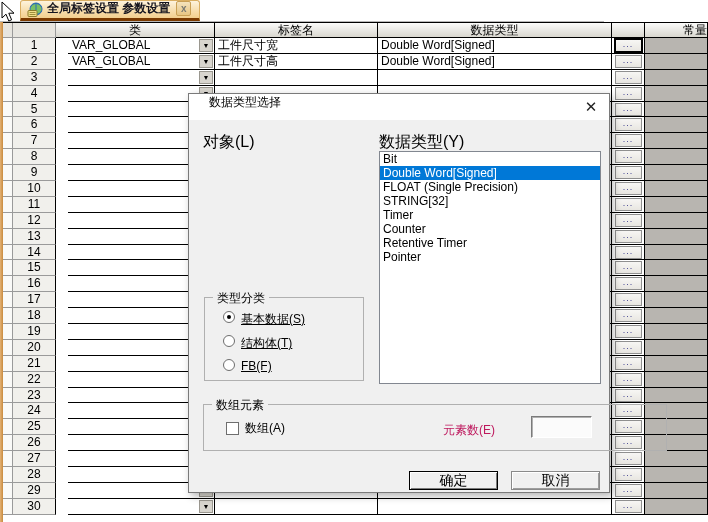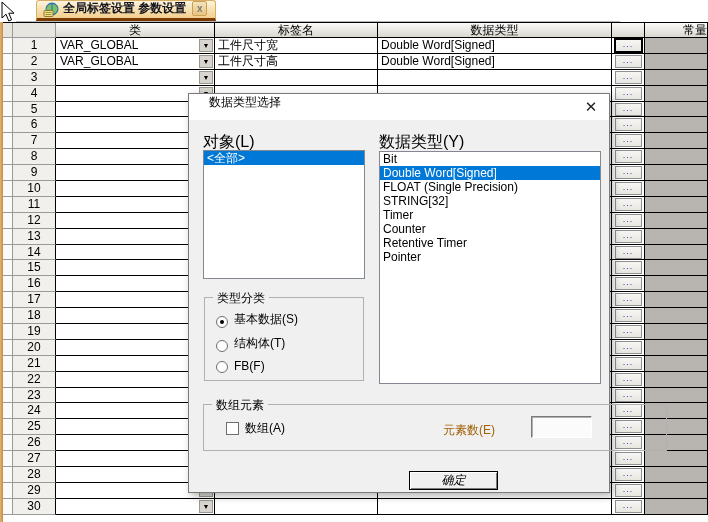--- a/index.html
+++ b/index.html
@@ -1,20 +1,20 @@
 <!DOCTYPE html>
 <html><head>
 <meta charset="utf-8">
 <style>
   * { margin:0; padding:0; box-sizing:border-box; }
   html,body { width:708px; height:522px; overflow:hidden; background:#fff;
               font-family:"Liberation Sans", sans-serif; font-size:12px; color:#000; }
 
   
-  .tabbar { position:absolute; left:16px; top:0; width:604px; height:22px; background:#fff;
+  .tabbar { position:absolute; left:0; top:0; width:604px; height:22px; background:#fff;
             border-bottom:1px solid #b8b8b8; }
   .tab { position:absolute; left:20px; top:0; height:21px; width:180px;
          background:linear-gradient(#fdf3dd,#f7ddab 60%,#f3cf8e);
          border:1px solid #d9ae62; border-bottom:3px solid #7b3a00;
          border-radius:3px 3px 0 0; display:flex; align-items:center; padding:0 4px 0 6px; }
   .tab-title { font-weight:bold; color:#14141e; margin:0 6px 2px 4px; white-space:nowrap; }
   .tab-close { width:15px; height:15px; margin-bottom:2px; background:linear-gradient(#f4e3bd,#e7c583);
                border:1px solid #c9a055; border-radius:2px; color:#7a7a72; font-size:10px;
                font-weight:bold; line-height:13px; text-align:center; }
 
@@ -27,21 +27,21 @@
   .hdr { background:linear-gradient(#fbfbfa,#d9d7cf); border-right:1px solid #000;
          border-bottom:1px solid #000; text-align:center; line-height:14px; overflow:hidden;
          white-space:nowrap; }
   .hdr.gray { background:#e7e5df; border-right:1px solid #9a9a9a; border-bottom:1px solid #9a9a9a; }
   .hdr.const { text-align:left; padding-left:38px; }
   .cell { background:#fff; border-right:1px solid #000; border-bottom:1px solid #000;
           overflow:hidden; white-space:nowrap; line-height:15px; }
   .sel-cell { background:#fafaf8; border-right:1px solid #9a9a9a; border-bottom:1px solid #9a9a9a; }
   .num-cell { background:#f1f0ec; border-right:1px solid #000; border-bottom:1px solid #9a9a9a;
               text-align:center; line-height:15px; }
-  .class-cell { position:relative; padding-left:4px; }
+  .class-cell { position:relative; padding-left:4px;margin-left:12px; }
   .combo-arrow { position:absolute; right:1px; top:1px; bottom:1px; width:14px;
                  background:#d8d5ce; border:1px solid #9a978f; color:#000; font-size:7px;
                  line-height:12px; text-align:center; }
   .label-cell, .type-cell { padding-left:3px; }
   .btn-cell { display:flex; align-items:center; justify-content:center; }
   .mini-btn { width:27px; height:13px; background:linear-gradient(#f7f6f4,#e8e6e1);
               border:1px solid #8f8f8f; color:#3a3a8c; font-size:9px; line-height:9px;
               text-align:center; letter-spacing:1px; }
   .mini-btn.focused { outline:1px solid #000; outline-offset:0px; border:1px solid #000; }
   .const-cell { background:#b8b5b0; }
@@ -53,35 +53,35 @@
   .dlg-title { position:absolute; left:0; top:0; right:0; height:26px; background:#fff;
                display:flex; align-items:flex-start; padding-left:20px; }
   .dlg-close { position:absolute; right:6px; top:2px; width:24px; height:22px;
                text-align:center; line-height:22px; font-size:15px; color:#222; }
   .dlg-label { position:absolute; font-size:16px; }
   .listbox { position:absolute; background:#fff; border:1px solid #828790; overflow:hidden; }
   .lb-item { height:14px; line-height:14px; padding-left:3px; white-space:nowrap; }
   .lb-item.selected { background:#0078d7; color:#fff; }
   .groupbox { position:absolute; border:1px solid #b0b0b0; }
   .gb-legend { position:absolute; top:-8px; left:8px; background:#f0f0f0; padding:0 4px;text-align:right; }
-  .radio-row { position:absolute; left:11px; display:flex; align-items:flex-end; }
+  .radio-row { position:absolute; left:18px; display:flex; align-items:flex-start;text-decoration:underline; }
   .radio { width:12px; height:12px; border-radius:50%; background:#fff; border:1px solid #6e6e6e;
            margin-right:6px; position:relative; }
   .radio.on::after { content:""; position:absolute; left:3px; top:3px; width:4px; height:4px;
                      border-radius:50%; background:#000; }
   .checkbox { width:13px; height:13px; background:#fff; border:1px solid #6e6e6e; margin-right:6px; }
   .chk-row { position:absolute; left:22px; top:15px; display:flex; align-items:center; }
-  .dim { color:#a16207; }
+  .dim { color:#be185d; }
   .count-input { position:absolute; left:327px; top:11px; width:61px; height:22px;
                  background:#fbfbfb; border:1px solid #7a7a7a;
                  border-bottom-color:#fff; border-right-color:#fff;
                  box-shadow:inset 1px 1px 0 #b0b0b0; }
   .push-btn { position:absolute; top:377px; width:89px; height:19px; background:#f0f0f0;
               border:1px solid #8a8a8a; box-shadow:inset 1px 1px 0 #fff, inset -1px -1px 0 #9d9d9d;
-              text-align:center; line-height:17px; font-size:12px;font-style:italic; }
+              text-align:center; line-height:17px; font-size:14px; }
   .push-btn.default { border:1px solid #000;
               box-shadow:inset 1px 1px 0 #fff, inset -1px -1px 0 #7a7a7a, 0 0 0 1px #f0f0f0 inset; }
 
   .cursor { position:absolute; left:1px; top:1px; z-index:50; }
 </style>
 </head>
 <body>
 
 <svg class="cursor" width="16" height="22" viewBox="0 0 16 22">
   <path d="M1,1 L1,17 L5,13.2 L7.8,20 L10.6,18.8 L7.8,12.2 L13,12.2 Z" fill="#fff" stroke="#000" stroke-width="1"></path>
@@ -438,23 +438,20 @@
     <div class="cell const-cell"></div>
   </div>
 
 <div class="dialog">
   <div class="dlg-title">
     <span>数据类型选择</span>
   </div>
   <div class="dlg-close">✕</div>
 
   <div class="dlg-label" style="left:14px; top:132px; top:38px;">对象(L)</div>
-  <div class="listbox" style="left:14px; top:56px; width:162px; height:129px;" id="object-list">
-      <div class="lb-item selected">&lt;全部&gt;</div>
-    </div>
 
   <div class="dlg-label" style="left:190px; top:38px;">数据类型(Y)</div>
   <div class="listbox" style="left:190px; top:57px; width:222px; height:233px;" id="datatype-list">
       <div class="lb-item">Bit</div>
       <div class="lb-item selected">Double Word[Signed]</div>
       <div class="lb-item">FLOAT (Single Precision)</div>
       <div class="lb-item">STRING[32]</div>
       <div class="lb-item">Timer</div>
       <div class="lb-item">Counter</div>
       <div class="lb-item">Retentive Timer</div>
@@ -483,13 +480,14 @@
     <span class="gb-legend">数组元素</span>
     <div class="chk-row">
       <span class="checkbox"></span>
       <span>数组(A)</span>
     </div>
     <span class="dim" style="position:absolute; left:239px; top:17px;">元素数(E)</span>
     <input class="count-input" disabled="" value="" style="">
   </div>
 
   <div class="push-btn default" style="left:220px;">确定</div>
+  <div class="push-btn" style="left:322px;">取消</div>
 </div>
 
 </body></html>

